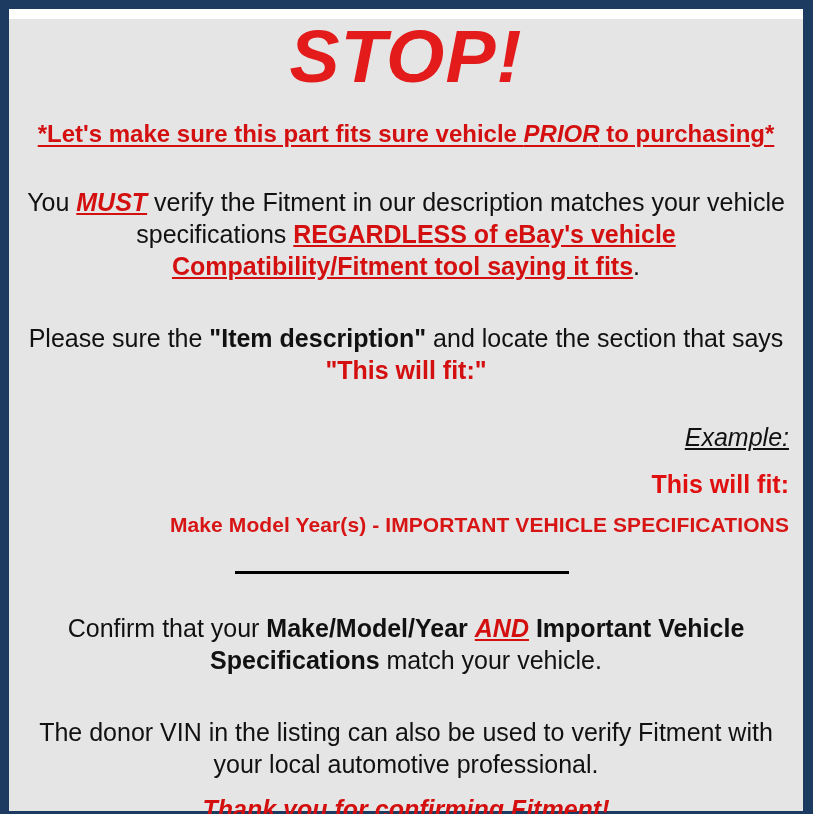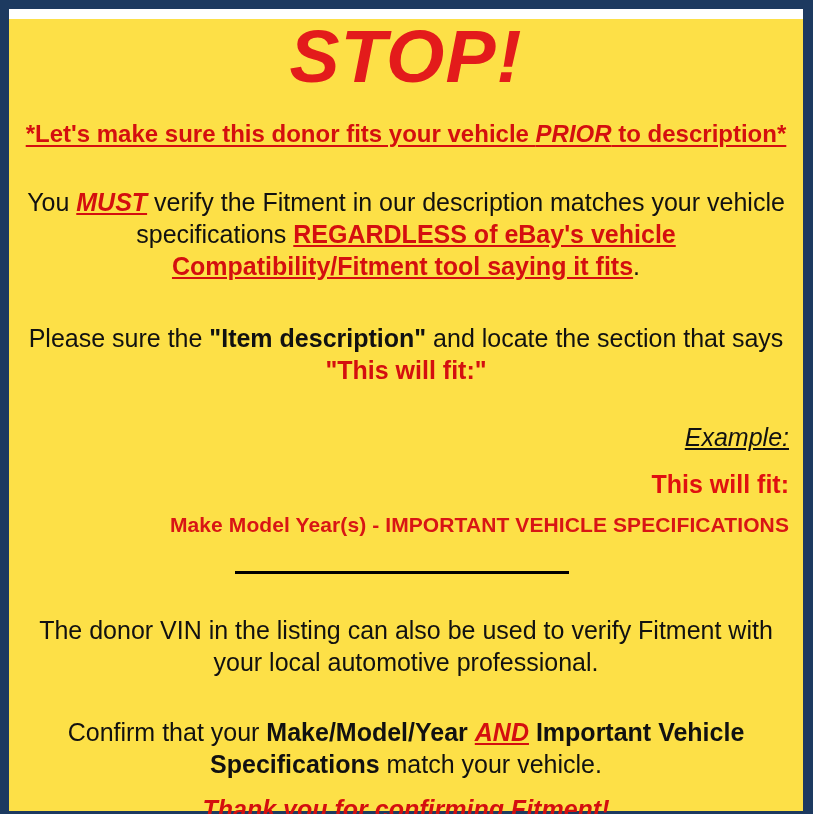--- a/index.html
+++ b/index.html
@@ -23,21 +23,21 @@
     border-left: 9px solid #1d3a60;
     border-right: 10px solid #1d3a60;
     border-bottom: 13px solid #1d3a60;
     position: relative;
   }
 
   .notice-inner {
     box-sizing: border-box;
     width: 100%;
     height: 100%;
-    background: #fde047;
+    background: #e5e5e5;
     padding: 0 14px;
     text-align: center;
     color: #111111;
   }
 
   
   .stop-title {
     font-size: 75px;
     line-height: 1;
     font-weight: bold;
@@ -148,36 +148,36 @@
   }
 </style>
 </head>
 <body>
 
 <div class="notice-frame">
   <div class="notice-inner">
 
     <div class="stop-title">STOP!</div>
 
-    <div class="subtitle"><span>*Let's make sure this donor fits your vehicle </span><span class="ital">PRIOR</span><span> to description*</span></div>
+    <div class="subtitle"><span>*Let's make sure this part fits sure vehicle </span><span class="ital">PRIOR</span><span> to purchasing*</span></div>
 
     <p class="para para-must"><span>You </span><span class="red-bold-u-ital">MUST</span><span> verify the Fitment in our description matches your vehicle specifications </span><span class="red-bold-u">REGARDLESS of eBay's vehicle Compatibility/Fitment tool saying it fits</span><span>.</span></p>
 
     <p class="para para-view"><span>Please sure the </span><span class="blk-bold">"Item description"</span><span> and locate the section that says </span><span class="red-bold">"This will fit:"</span></p>
 
     <div class="example-block">
       <div class="example-label">Example:</div>
       <div class="this-will-fit">This will fit:</div>
       <div class="spec-line">Make Model Year(s) - IMPORTANT VEHICLE SPECIFICATIONS</div>
     </div>
 
     <div class="divider-wrap">
       <span class="divider"></span>
     </div>
 
+    <p class="para para-confirm"><span>Confirm that your </span><span class="blk-bold">Make/Model/Year </span><span class="red-bold-u-ital">AND</span><span class="blk-bold"> Important Vehicle Specifications</span><span> match your vehicle.</span></p>
+
     <p class="para para-vin">The donor VIN in the listing can also be used to verify Fitment with your local automotive professional.</p>
-
-    <p class="para para-confirm"><span>Confirm that your </span><span class="blk-bold">Make/Model/Year </span><span class="red-bold-u-ital">AND</span><span class="blk-bold"> Important Vehicle Specifications</span><span> match your vehicle.</span></p>
 
     <div class="thanks">Thank you for confirming Fitment!</div>
 
   </div>
 </div>
 
 </body></html>

